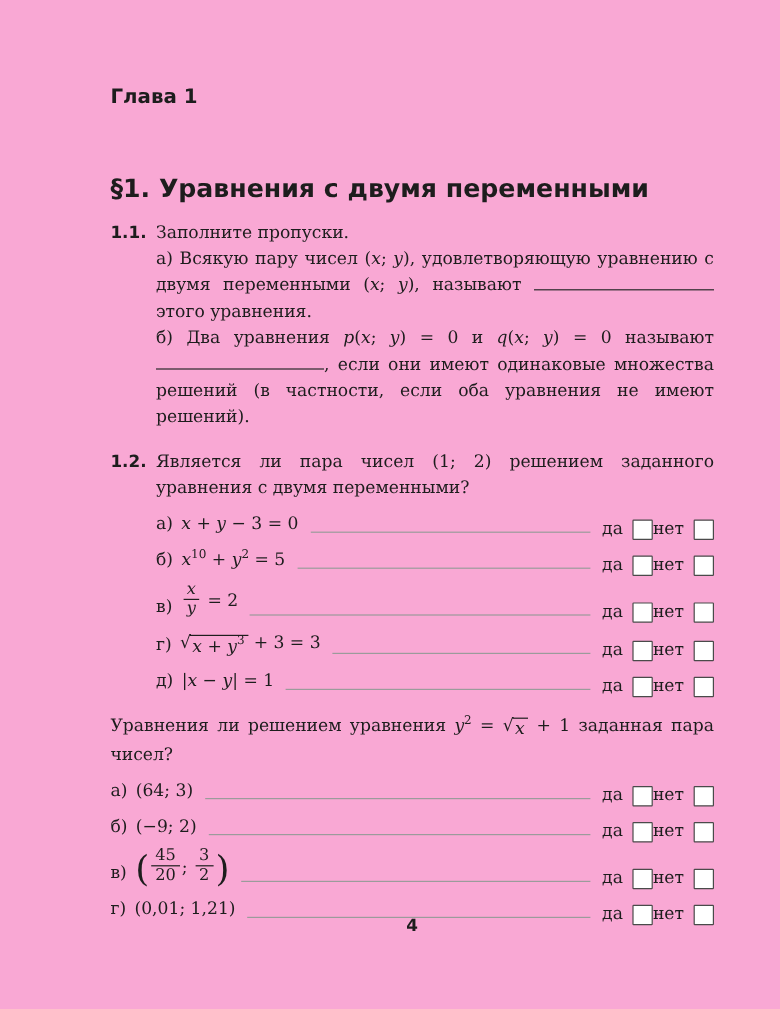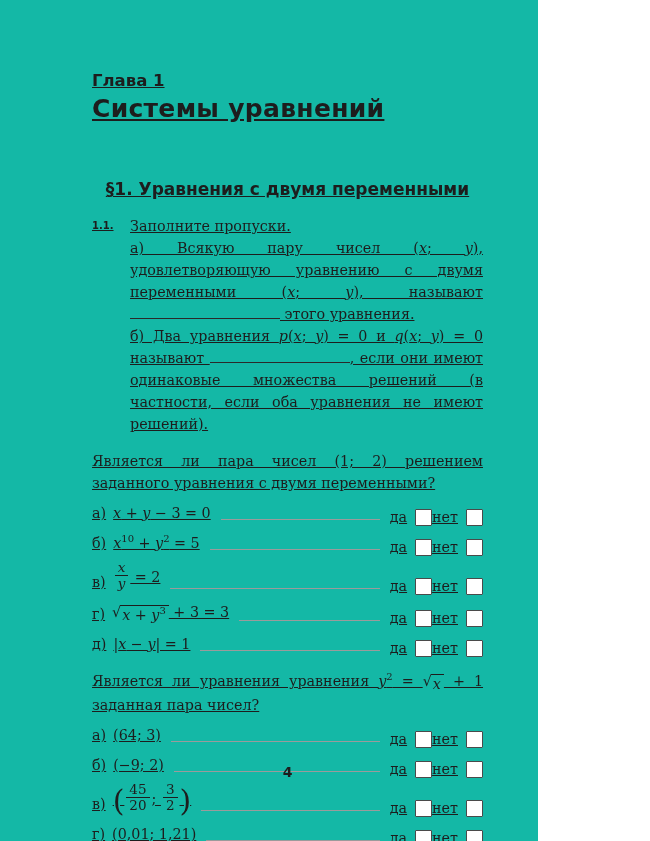--- a/index.html
+++ b/index.html
@@ -1,28 +1,27 @@
 <!DOCTYPE html>
 <html><head>
 <meta charset="utf-8">
 <style>
   html,body{margin:0;padding:0;background:#ffffff;}
   .page{
-    width:538px;height:841px;background:#14b8a6;position:relative;
+    width:650px;height:841px;background:#f9a8d4;position:relative;
     box-sizing:border-box;padding:70px 55px 0 92px;
     font-family:"DejaVu Serif",serif;font-size:14.3px;line-height:22px;color:#1d1d1d;
     overflow:hidden;
-    text-decoration:underline;
   }
   .chapter-label{font-family:"DejaVu Sans",sans-serif;font-weight:bold;font-size:16.5px;line-height:22px;}
   .chapter-title{font-family:"DejaVu Sans",sans-serif;font-weight:bold;font-size:25px;line-height:30px;margin:2px 0 0 0;letter-spacing:0.3px;}
-  .section-title{font-family:"DejaVu Sans",sans-serif;font-weight:bold;font-size:17px;line-height:22px;margin:54px 0 0 0;text-align:center;}
+  .section-title{font-family:"DejaVu Sans",sans-serif;font-weight:bold;font-size:21px;line-height:22px;margin:54px 0 0 0;}
   #exercises{margin-top:12px;}
   .exercise{display:flex;margin-top:15px;}
-  .ex-num{width:38px;flex:none;font-family:"DejaVu Sans",sans-serif;font-weight:bold;font-size:10px;line-height:22px;}
+  .ex-num{width:38px;flex:none;font-family:"DejaVu Sans",sans-serif;font-weight:bold;font-size:14px;line-height:22px;}
   .ex-body{flex:1;min-width:0;}
   .ex-intro{line-height:22px;}
   .ex-para,.ex-prompt{text-align:justify;line-height:22px;}
   .item-row{display:flex;align-items:flex-end;margin-top:8px;}
   .item-label{flex:none;margin-right:7px;}
   .item-eq{flex:none;white-space:nowrap;}
   .fill-line{flex:1;border-bottom:1px solid #9b9b9b;margin:0 6px 4px 10px;height:1px;min-width:30px;}
   .yn{flex:none;display:inline-flex;align-items:flex-end;margin-left:4px;margin-bottom:-2px;}
   .yn-label{line-height:18px;}
   .no-label{}
@@ -39,33 +38,33 @@
   .bigparen{font-size:30px;line-height:0;vertical-align:middle;position:relative;top:1px;}
   .page-footer{position:absolute;left:92px;right:55px;bottom:58px;text-align:center;
     font-family:"DejaVu Sans",sans-serif;font-weight:bold;font-size:14px;}
 </style>
 </head>
 <body>
 
 <div class="page">
   <header>
     <div class="chapter-label">Глава 1</div>
-    <h1 class="chapter-title">Системы уравнений</h1>
   </header>
   <h2 class="section-title">§1. Уравнения с двумя переменными</h2>
   <main id="exercises">
       <div class="exercise">
         <div class="ex-num">1.1.</div>
         <div class="ex-body">
           <div class="ex-intro">Заполните пропуски.</div>
           <div class="ex-para"><span class="mtxt">а) Всякую пару чисел (</span><span class="mvar">x</span><span class="mtxt">; </span><span class="mvar">y</span><span class="mtxt">), удовлетворяющую уравнению с двумя переменными (</span><span class="mvar">x</span><span class="mtxt">; </span><span class="mvar">y</span><span class="mtxt">), называют </span><span class="blank" style="width: 150px;"></span><span class="mtxt"> этого уравнения.</span></div>
           <div class="ex-para"><span class="mtxt">б) Два уравнения </span><span class="mvar">p</span><span class="mtxt">(</span><span class="mvar">x</span><span class="mtxt">; </span><span class="mvar">y</span><span class="mtxt">) = 0 и </span><span class="mvar">q</span><span class="mtxt">(</span><span class="mvar">x</span><span class="mtxt">; </span><span class="mvar">y</span><span class="mtxt">) = 0 называют </span><span class="blank" style="width: 140px;"></span><span class="mtxt">, если они имеют одинаковые множества решений (в частности, если оба уравнения не имеют решений).</span></div>
         </div>
       </div>
       <div class="exercise">
+        <div class="ex-num">1.2.</div>
         <div class="ex-body">
           <div class="ex-prompt"><span class="mtxt">Является ли пара чисел (1; 2) решением заданного уравнения с двумя переменными?</span></div>
           <div class="item-row">
             <span class="item-label">а)</span>
             <span class="item-eq"><span class="mvar">x</span><span class="mtxt"> + </span><span class="mvar">y</span><span class="mtxt"> − 3 = 0</span></span>
             <span class="fill-line"></span>
             <span class="yn">
               <span class="yn-label">да</span>
               <span class="cbox"></span>
               <span class="yn-label no-label">нет</span>
@@ -119,21 +118,21 @@
               <span class="yn-label">да</span>
               <span class="cbox"></span>
               <span class="yn-label no-label">нет</span>
               <span class="cbox"></span>
             </span>
           </div>
         </div>
       </div>
       <div class="exercise">
         <div class="ex-body">
-          <div class="ex-prompt"><span class="mtxt">Является ли уравнения уравнения </span><span class="mvar">y</span><sup class="msup">2</sup><span class="mtxt"> = </span><span class="sqrt">
+          <div class="ex-prompt"><span class="mtxt">Уравнения ли решением уравнения </span><span class="mvar">y</span><sup class="msup">2</sup><span class="mtxt"> = </span><span class="sqrt">
               <span class="sqrt-sign">√</span>
               <span class="radicand"><span class="mvar">x</span></span>
             </span><span class="mtxt"> + 1 заданная пара чисел?</span></div>
           <div class="item-row">
             <span class="item-label">а)</span>
             <span class="item-eq"><span class="mtxt">(64; 3)</span></span>
             <span class="fill-line"></span>
             <span class="yn">
               <span class="yn-label">да</span>
               <span class="cbox"></span>

